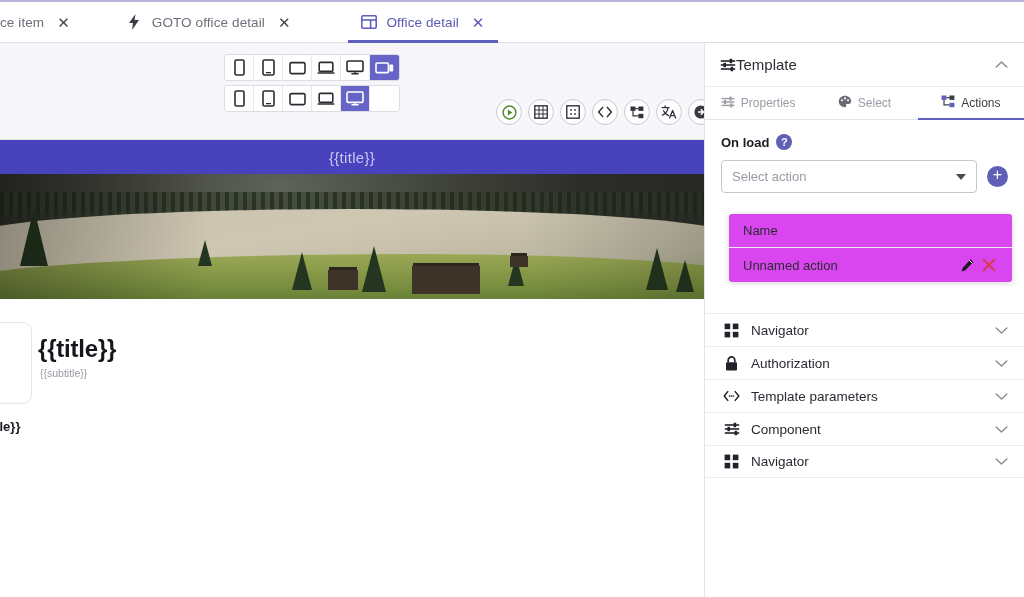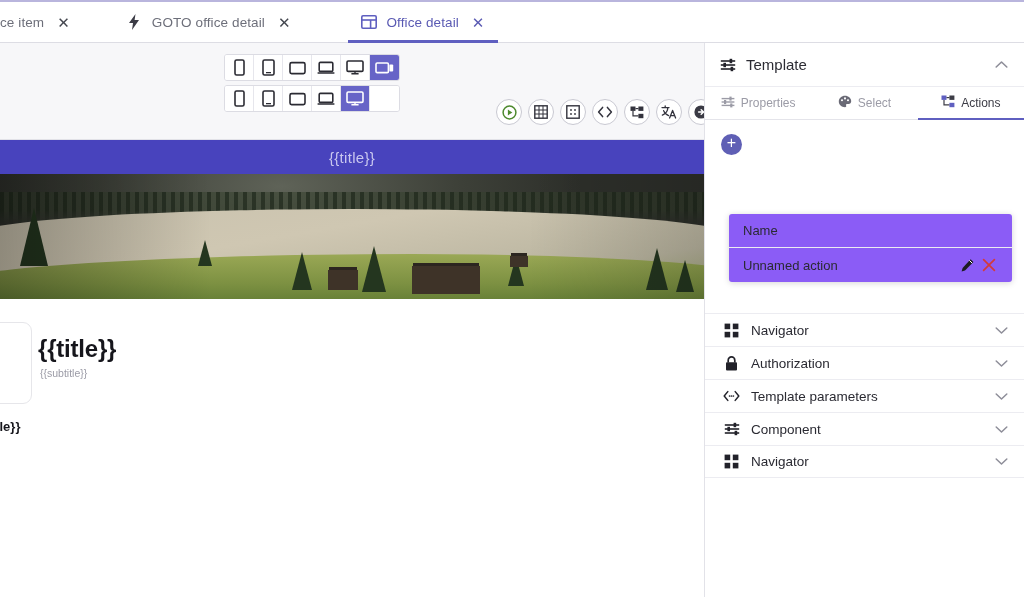--- a/index.html
+++ b/index.html
@@ -138,21 +138,21 @@
     position: absolute; left: -20px; top: 120px;
     font-size: 13px; font-weight: 700; color: #16161c;
   }
 
   
   .panel {
     position: absolute; right: 0; top: 43px; width: 320px; height: 554px;
     background: #fff; border-left: 1px solid #e2e2e8;
   }
   .panelhead {
-    height: 44px; display: flex; align-items: center; gap: 10px;
+    height: 44px; display: flex; align-items: center; 
     padding: 0 16px 0 14px; border-bottom: 1px solid #ececf1;
   }
   .panelhead .ptitle { font-size: 15px; color: #2c2c34; flex: 1; }
   .chev { color: #8e8e99; font-size: 12px; cursor: pointer; }
 
   .ptabs { display: flex; height: 33px; border-bottom: 1px solid #e4e4ea; }
   .ptab {
     flex: 1; display: flex; align-items: center; justify-content: center; gap: 6px;
     font-size: 12px; color: #9b9ba6; position: relative; cursor: pointer; text-align: right;
   }
@@ -184,21 +184,21 @@
     border-top: 6px solid #4a4a55;
   }
   .plus {
     width: 21px; height: 21px; border-radius: 50%; background: #5f5fb5;
     color: #fff; font-size: 16px; line-height: 17px; text-align: center;
     cursor: pointer; flex: 0 0 auto;
   }
 
   .actionlist {
     position: absolute; left: 24px; right: 12px; top: 171px;
-    background: #8b5cf6; border-radius: 3px;
+    background: #d946ef; border-radius: 3px;
     box-shadow: 0 1px 6px rgba(0,0,0,.17);
   }
   .alhead {
     height: 34px; display: flex; align-items: center; padding: 0 14px;
     font-size: 13px; color: #2a2a32; border-bottom: 1px solid #ececf1;
   }
   .alrow {
     height: 34px; display: flex; align-items: center; padding: 0 12px 0 14px;
     font-size: 13px; color: #2a2a32;
   }
@@ -465,21 +465,29 @@
               <rect x="8.4" y="7.8" width="5" height="4.4" fill="#5f5fc0"></rect>
               <path d="M3 4.9 V9.9 H8.4" fill="none" stroke="#3c3c46" stroke-width="1.2"></path>
               <line x1="5.5" y1="2.6" x2="8.4" y2="2.6" stroke="#3c3c46" stroke-width="1.2"></line>
             </svg>
         </span>
         <span>Actions</span>
       </div>
     </div>
 
     <div class="sectbody">
+      <div class="fieldlabel">
+        <span>On load</span>
+        <span class="help">?</span>
+      </div>
       <div class="selrow">
+        <div class="select">
+          <span>Select action</span>
+          <span class="caret"></span>
+        </div>
         <div class="plus">+</div>
       </div>
     </div>
 
     <div class="actionlist">
       <div class="alhead">
         <span>Name</span>
       </div>
       <div class="alrow">
         <span class="nm">Unnamed action</span>

